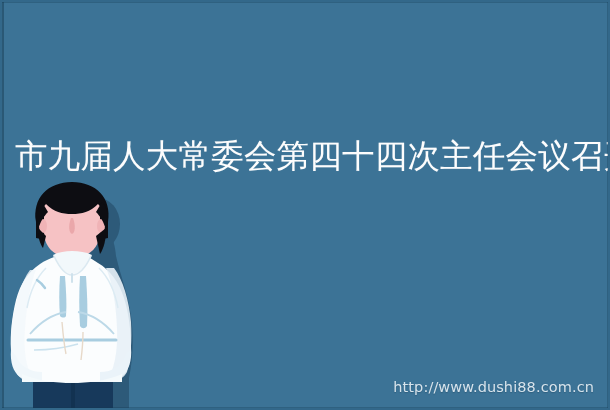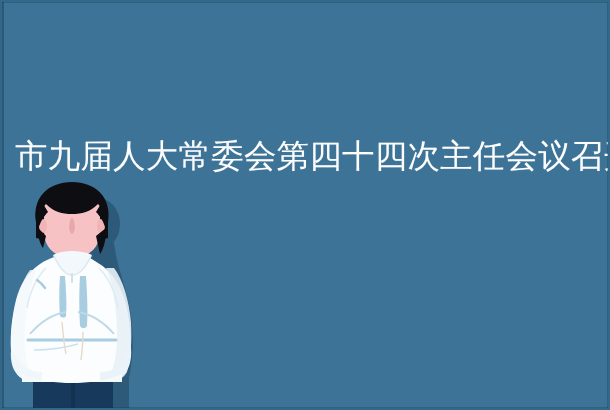--- a/index.html
+++ b/index.html
@@ -185,15 +185,16 @@
 
         <path d="M20 192 C36 199 54 201 70 201 C86 201 104 199 120 192
                  L120 200 L20 200 Z" fill="#f4fafc"></path>
       </g>
 
     </svg>
   </div>
 
   <div id="headline">市九届人大常委会第四十四次主任会议召开</div>
 
+  <div id="watermark">http://www.dushi88.com.cn</div>
 
   <div id="frame-edge"></div>
 </div>
 
 </body></html>

